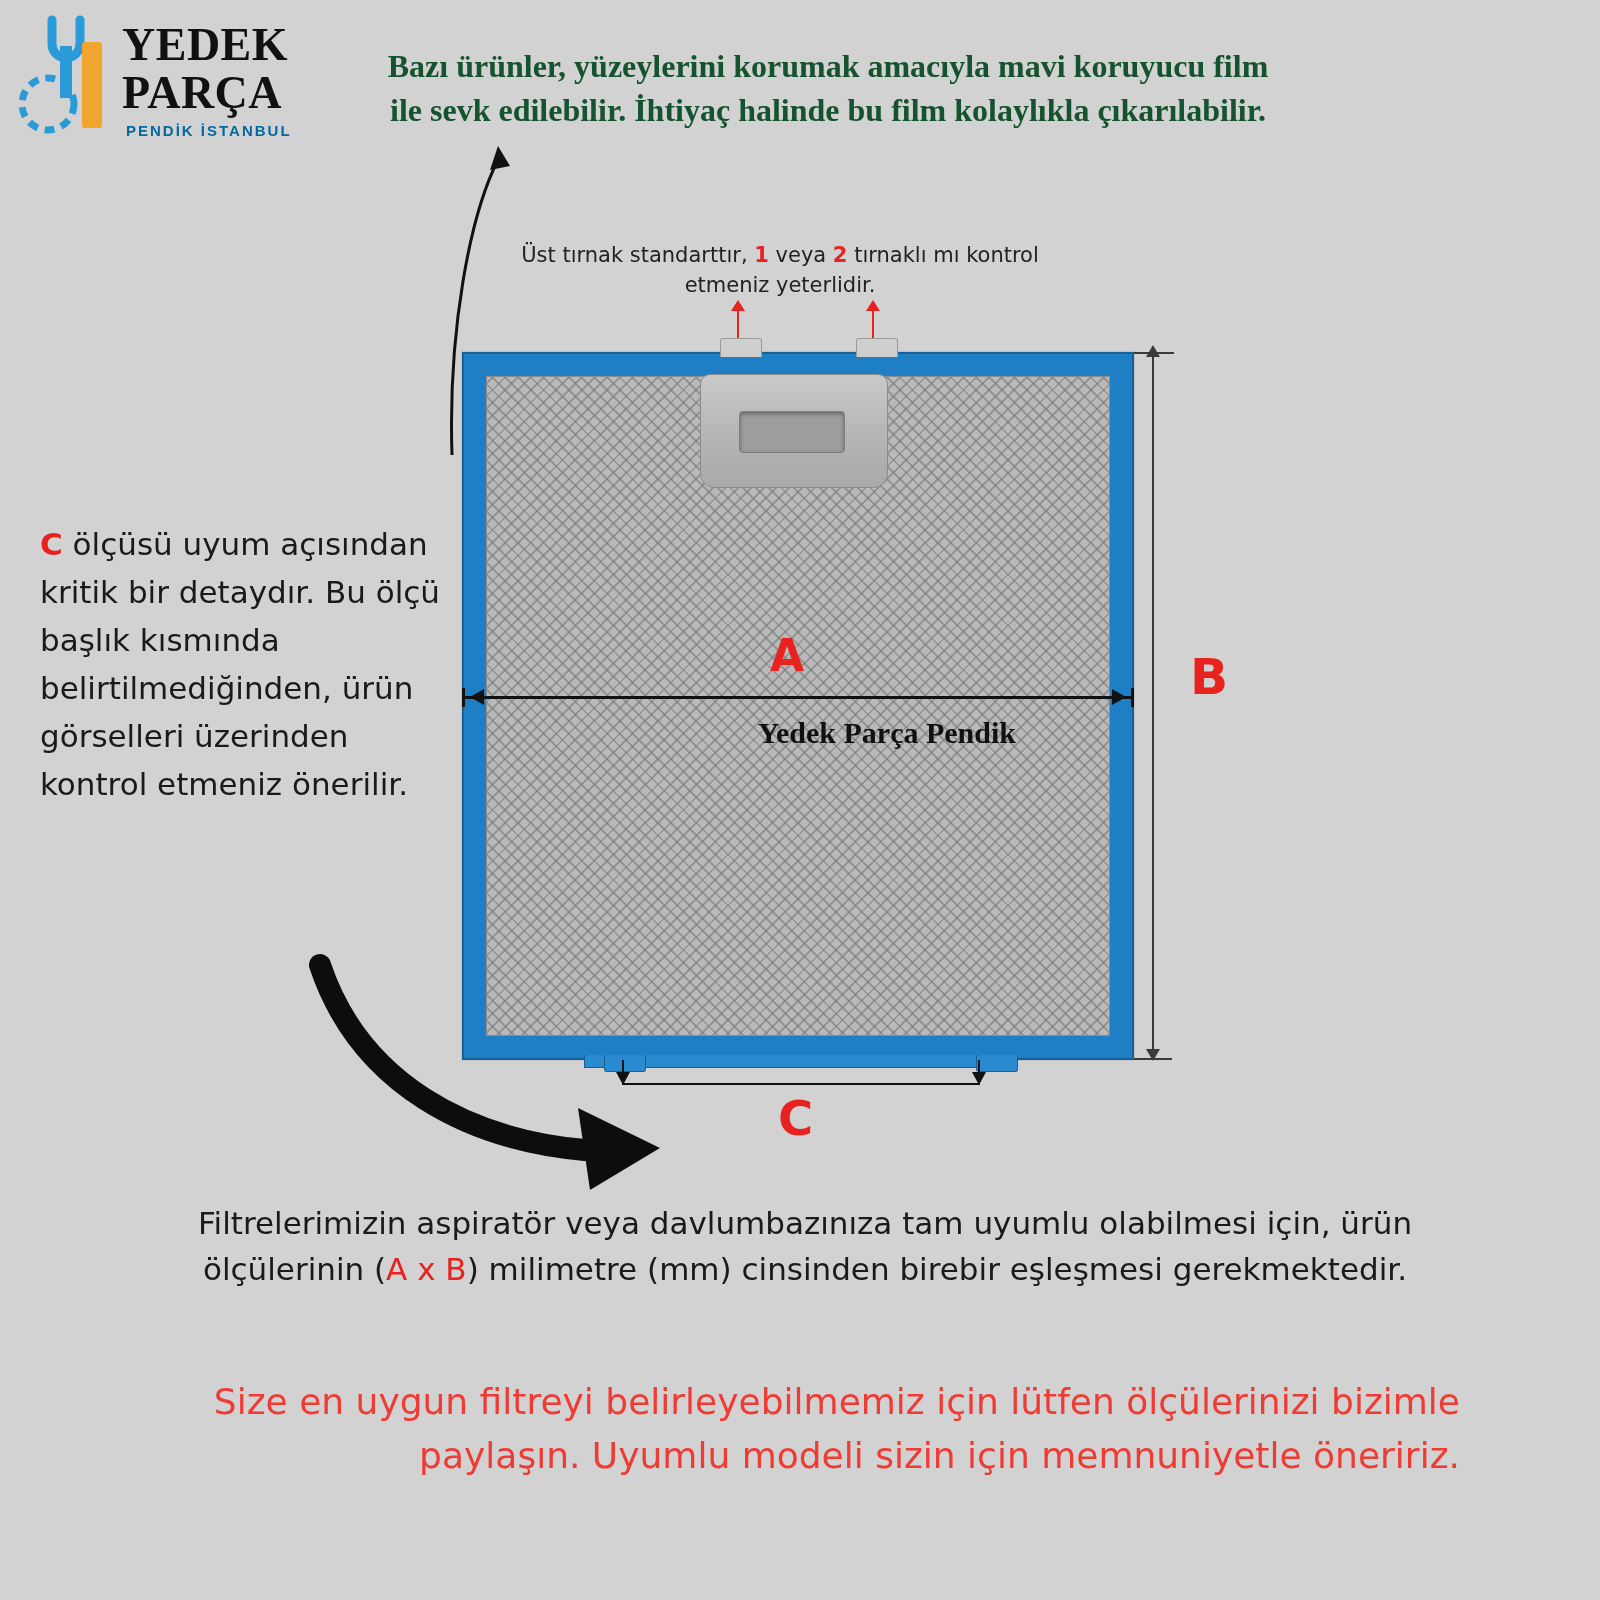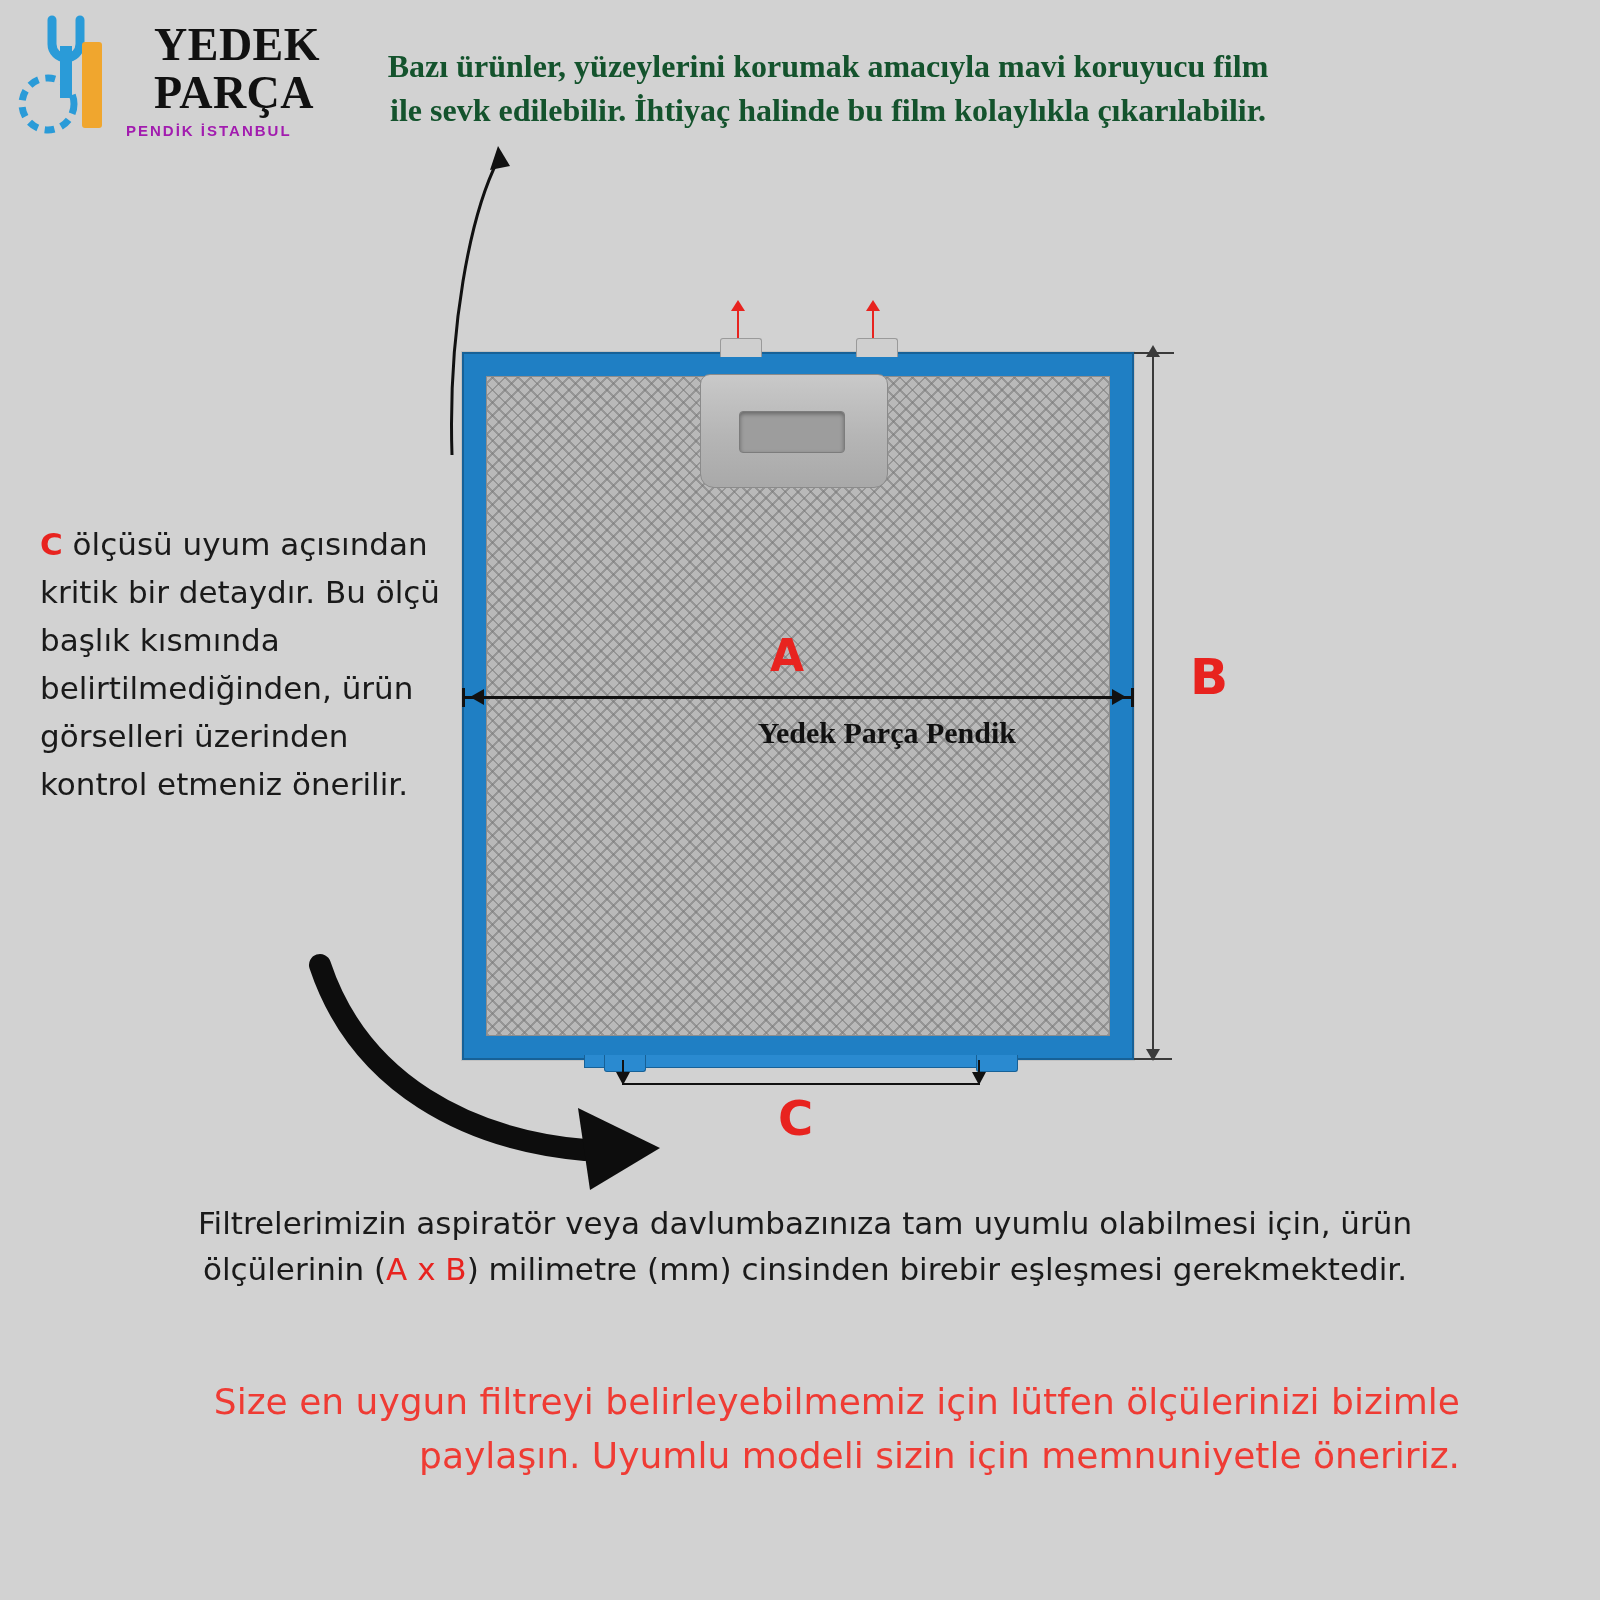--- a/index.html
+++ b/index.html
@@ -9,24 +9,24 @@
     font-family:"DejaVu Sans", sans-serif;
     position:relative;
     overflow:hidden;
     color:#1a1a1a;
   }
   .stage{position:absolute;left:0;top:0;width:1600px;height:1600px;}
 
   
   .logo{position:absolute;left:18px;top:8px;width:320px;height:140px;}
   .logo-mark{position:absolute;left:0;top:4px;width:96px;height:128px;}
-  .logo-text{position:absolute;left:104px;top:14px;font-family:"Liberation Serif", serif;font-weight:bold;margin-left:32px;}
+  .logo-text{position:absolute;left:104px;top:14px;font-family:"Liberation Serif", serif;font-weight:bold;}
   .logo-line1{font-size:46px;line-height:46px;letter-spacing:0.5px;color:#111;}
   .logo-line2{font-size:46px;line-height:50px;letter-spacing:0.5px;color:#111;}
-  .logo-sub{position:absolute;left:108px;top:114px;font-size:15px;font-weight:bold;letter-spacing:2px;color:#a21caf;font-family:"Liberation Sans",sans-serif;}
+  .logo-sub{position:absolute;left:108px;top:114px;font-size:15px;font-weight:bold;letter-spacing:2px;color:#0369a1;font-family:"Liberation Sans",sans-serif;}
 
   
   .headline{
     position:absolute;left:378px;top:44px;width:900px;
     font-family:"Liberation Serif", serif;
     font-weight:bold;font-size:32px;line-height:44px;
     text-align:center;color:#14532d;
   }
 
   
@@ -159,20 +159,23 @@
   <div class="headline">Bazı ürünler, yüzeylerini korumak amacıyla mavi koruyucu film ile sevk edilebilir. İhtiyaç halinde bu film kolaylıkla çıkarılabilir.</div>
 
   <svg class="svg-layer">
     <path d="M452 455 C 448 330, 470 215, 498 160" fill="none" stroke="#111" stroke-width="3"></path>
     <polygon points="498,146 490,170 510,166" fill="#111"></polygon>
 
     <path d="M320 965 C 360 1085, 470 1140, 585 1150" fill="none" stroke="#0d0d0d" stroke-width="22" stroke-linecap="round"></path>
     <polygon points="660,1148 578,1108 590,1190" fill="#0d0d0d"></polygon>
   </svg>
 
+  <div class="tirnak-note">
+    <span>Üst tırnak standarttır, </span><span class="num">1</span><span> veya </span><span class="num">2</span><span> tırnaklı mı kontrol etmeniz yeterlidir.</span>
+  </div>
   <div class="red-arrow ra1"></div>
   <div class="red-arrow ra2"></div>
 
   <div class="left-note">
     <span class="cred">C</span><span> ölçüsü uyum açısından kritik bir detaydır. Bu ölçü başlık kısmında belirtilmediğinden, ürün görselleri üzerinden kontrol etmeniz önerilir.</span>
   </div>
 
   <div class="filter">
     <div class="tab-top t1"></div>
     <div class="tab-top t2"></div>

